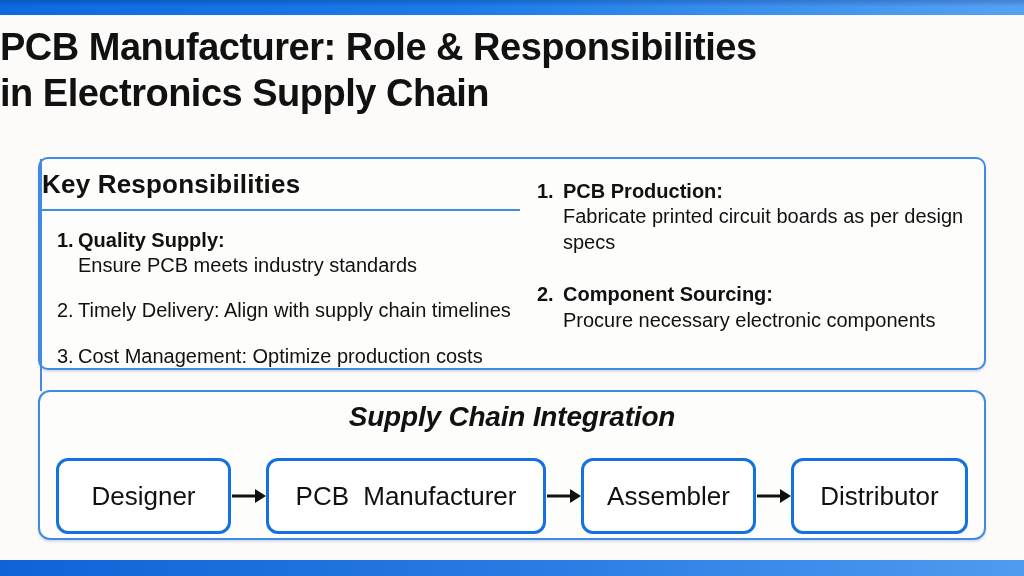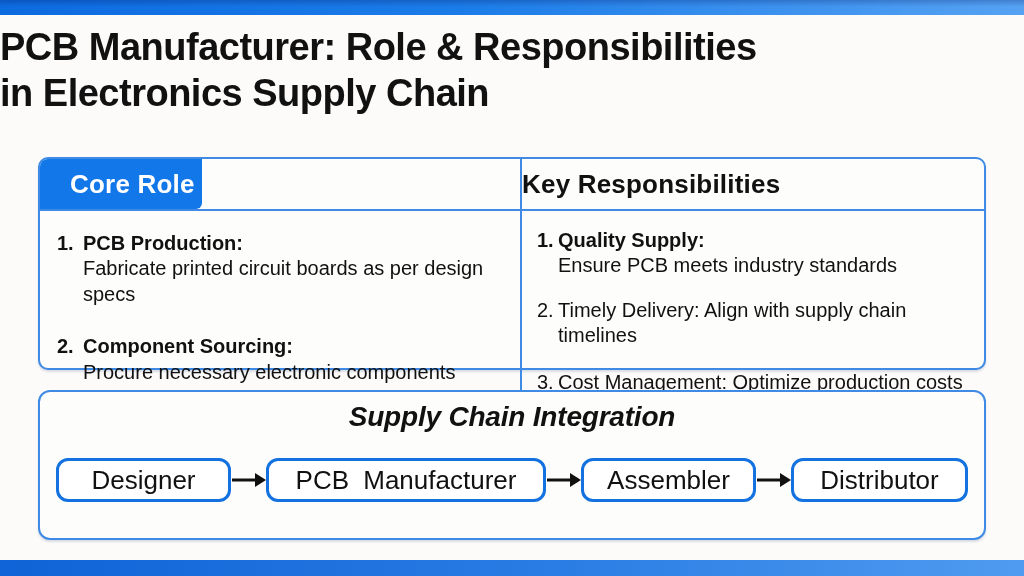--- a/index.html
+++ b/index.html
@@ -84,21 +84,21 @@
     font-size:28px;font-weight:bold;
     letter-spacing:-0.2px;
     font-style:italic;
   }
   .flow-row{
     position:absolute;left:16px;right:16px;top:66px;
     display:flex;align-items:center;justify-content:space-between;
   }
   .flow-box{
     box-sizing:border-box;
-    height:44px;
+    height:76px;
     border:3px solid #1371e0;border-radius:12px;
     background:#fff;
     display:flex;align-items:center;justify-content:center;
     font-size:26px;color:#111;
     word-spacing:7px;
     flex:none;
   }
   .fb-w175{width:175px;}
   .fb-w280{width:280px;}
   .fb-w177{width:177px;text-align:right;}
@@ -111,23 +111,20 @@
 
   <div class="top-bar"></div>
 
   <h1 class="title">
     <span>PCB Manufacturer: Role &amp; Responsibilities</span><br>
     <span>in Electronics Supply Chain</span>
   </h1>
 
   <div class="role-table">
 
-    <div class="cell row-head col-left">
-      <div class="core-role-chip">Core Role</div>
-    </div>
 
     <div class="cell row-head col-right">
       <div class="resp-header">Key Responsibilities</div>
     </div>
 
     <div class="cell body-left">
       <div class="item bold-num">
         <span class="num">1.</span>
         <span class="item-title">PCB Production:</span>
         <div class="desc">Fabricate printed circuit boards as per design specs</div>

